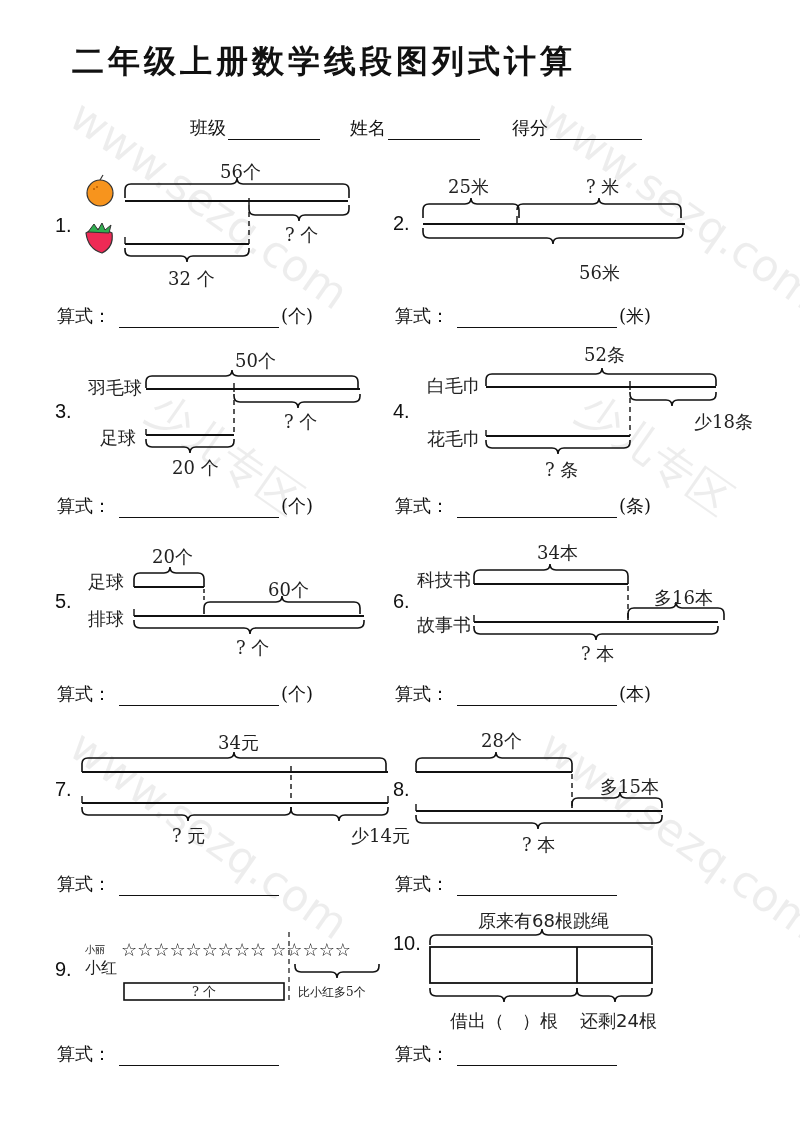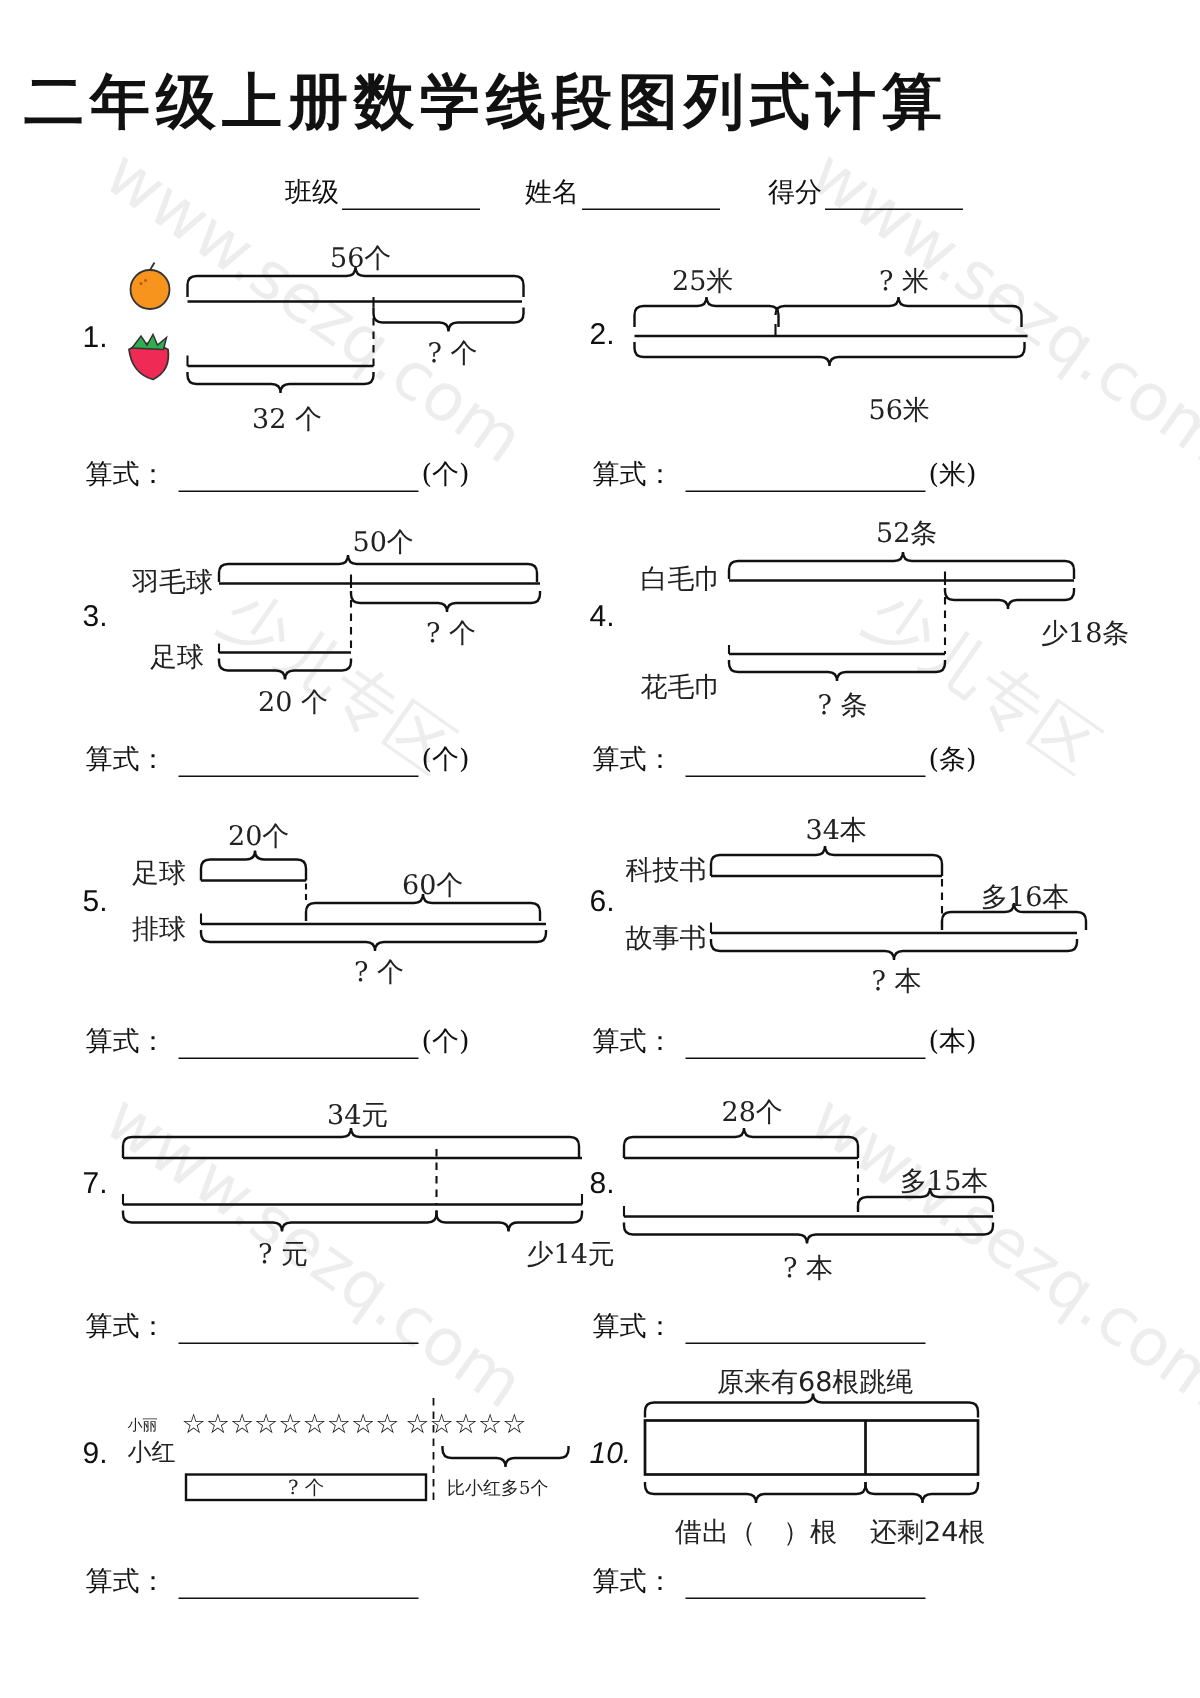--- a/index.html
+++ b/index.html
@@ -1,21 +1,21 @@
 <!DOCTYPE html>
 <html><head>
 <meta charset="utf-8">
 <style>
   html, body { margin:0; padding:0; background:#ffffff; }
   body { width:800px; height:1132px; position:relative; overflow:hidden;
          font-family:"DejaVu Serif","Liberation Serif",serif; color:#111; }
   .abs { position:absolute; }
   .title { position:absolute; top:40px; left:0; width:648px; text-align:center;
            font-family:"DejaVu Sans","Liberation Sans",sans-serif; font-weight:bold;
-           font-size:40px; letter-spacing:4px; color:#111; }
+           font-size:32px; letter-spacing:4px; color:#111; }
   .info { position:absolute; top:116px; font-size:18px; }
   .info .blank { display:inline-block; border-bottom:1.5px solid #111; width:92px; height:18px; vertical-align:bottom; margin-left:2px; }
   .qnum { position:absolute; font-family:"Liberation Sans","DejaVu Sans",sans-serif; font-size:20px; color:#111; }
   .lbl { position:absolute; font-size:18px; white-space:nowrap; color:#222; }
   .formula { position:absolute; font-size:18px; white-space:nowrap; }
   .formula .line { display:inline-block; border-bottom:1.5px solid #111; width:160px; height:18px; vertical-align:bottom; margin-left:8px; }
   .formula .unit { margin-left:2px; }
   svg.diag { position:absolute; overflow:visible; }
   .wm { position:absolute; font-family:"DejaVu Sans",sans-serif; font-size:44px; color:rgba(0,0,0,0.07);
         transform:rotate(35deg); transform-origin:left top; white-space:nowrap; pointer-events:none; }
@@ -100,21 +100,21 @@
   </svg>
   <div class="lbl" style="left:235px;top:349px;">50个</div>
   <div class="lbl" style="left:284px;top:410px;">? 个</div>
   <div class="lbl" style="left:172px;top:456px;">20 个</div>
   <div class="formula" style="left:57px;top:494px;"><span>算式：</span><span class="line"></span><span class="unit">(个)</span></div>
 </div>
 
 <div>
   <div class="qnum" style="left:393px;top:400px;">4.</div>
   <div class="lbl" style="left:427px;top:374px;">白毛巾</div>
-  <div class="lbl" style="left:427px;top:446px;">花毛巾</div>
+  <div class="lbl" style="left:427px;top:427px;">花毛巾</div>
   <svg class="diag" style="left:0;top:0;" width="800" height="500">
     <path d="M486 386 v-6 q0 -6 6 -6 h104 q6 0 6 -6 q0 6 6 6 h102 q6 0 6 6 v6" fill="none" stroke="#111" stroke-width="1.6"></path>
     <line x1="486" y1="387" x2="716" y2="387" stroke="#111" stroke-width="1.8"></line>
     <line x1="630" y1="381" x2="630" y2="390" stroke="#111" stroke-width="1.4"></line>
     <path d="M630 392 v2 q0 6 6 6 h30 q6 0 6 6 q0 -6 6 -6 h32 q6 0 6 -6 v-2" fill="none" stroke="#111" stroke-width="1.6"></path>
     <line x1="630" y1="398" x2="630" y2="436" stroke="#111" stroke-width="1.4" stroke-dasharray="5,4"></line>
     <line x1="486" y1="436" x2="630" y2="436" stroke="#111" stroke-width="1.8"></line>
     <line x1="486" y1="430" x2="486" y2="436" stroke="#111" stroke-width="1.4"></line>
     <path d="M486 440 v2 q0 6 6 6 h60 q6 0 6 6 q0 -6 6 -6 h60 q6 0 6 -6 v-2" fill="none" stroke="#111" stroke-width="1.6"></path>
   </svg>
@@ -208,21 +208,21 @@
     <line x1="289" y1="932" x2="289" y2="1000" stroke="#111" stroke-width="1.2" stroke-dasharray="5,4"></line>
     <path d="M295 964 v2 q0 6 6 6 h30 q6 0 6 6 q0 -6 6 -6 h30 q6 0 6 -6 v-2" fill="none" stroke="#111" stroke-width="1.6"></path>
     <rect x="124" y="983" width="160" height="17" fill="#fff" stroke="#111" stroke-width="1.6"></rect>
   </svg>
   <div class="lbl" style="left:192px;top:983px;font-size:13px;">? 个</div>
   <div class="lbl" style="left:298px;top:984px;font-size:12px;">比小红多5个</div>
   <div class="formula" style="left:57px;top:1042px;"><span>算式：</span><span class="line"></span></div>
 </div>
 
 <div>
-  <div class="qnum" style="left:393px;top:958px;font-style:italic;">10.</div>
+  <div class="qnum" style="left:393px;top:932px;">10.</div>
   <svg class="diag" style="left:0;top:0;" width="800" height="1100">
     <path d="M430 945 v-4 q0 -6 6 -6 h100 q6 0 6 -6 q0 6 6 6 h98 q6 0 6 6 v4" fill="none" stroke="#111" stroke-width="1.6"></path>
     <rect x="430" y="947" width="222" height="36" fill="#fff" stroke="#111" stroke-width="1.8"></rect>
     <line x1="577" y1="947" x2="577" y2="983" stroke="#111" stroke-width="1.8"></line>
     <path d="M430 988 v2 q0 6 6 6 h62 q6 0 6 6 q0 -6 6 -6 h61 q6 0 6 -6 v-2" fill="none" stroke="#111" stroke-width="1.6"></path>
     <path d="M577 988 v2 q0 6 6 6 h26 q6 0 6 6 q0 -6 6 -6 h25 q6 0 6 -6 v-2" fill="none" stroke="#111" stroke-width="1.6"></path>
   </svg>
   <div class="lbl" style="left:478px;top:909px;font-family:'DejaVu Sans',sans-serif;">原来有68根跳绳</div>
   <div class="lbl" style="left:450px;top:1009px;font-family:Liberation Mono, monospace;">借出（　）根</div>
   <div class="lbl" style="left:580px;top:1009px;font-family:'DejaVu Sans',sans-serif;">还剩24根</div>

